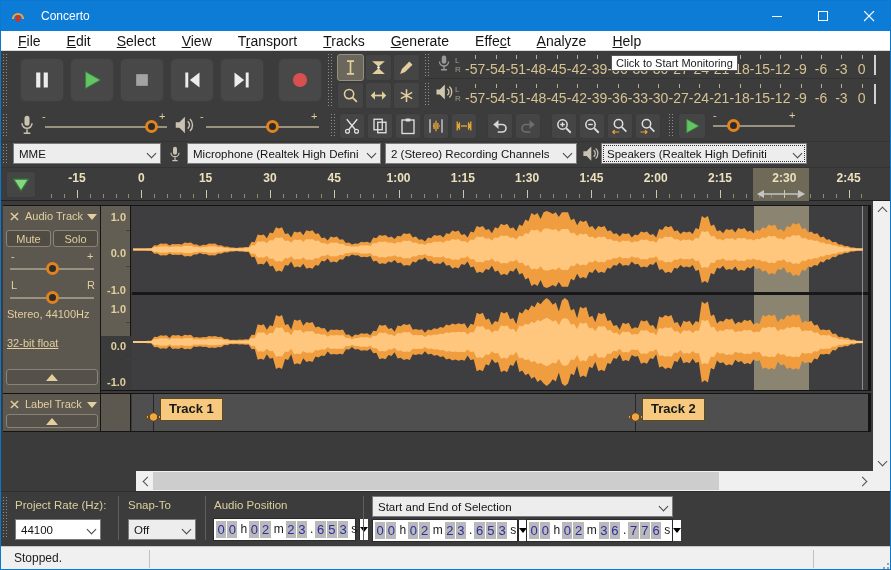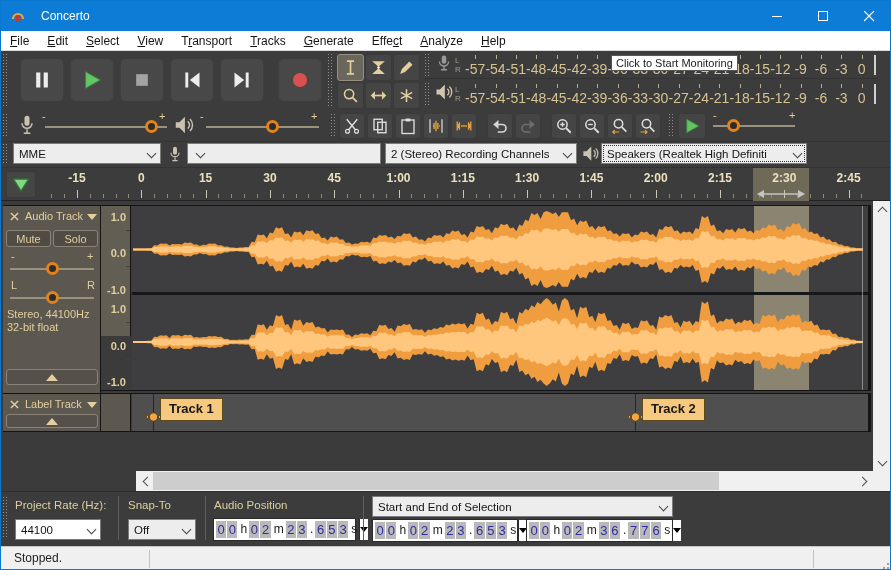--- a/index.html
+++ b/index.html
@@ -4,21 +4,21 @@
 <style>
   html,body{margin:0;padding:0;background:#9a9a9a;font-family:"Liberation Sans",sans-serif;}
   #app{position:relative;width:891px;height:570px;background:#3c3c3c;border:1px solid #0a78cf;box-sizing:border-box;overflow:hidden;}
   .a{position:absolute;box-sizing:border-box;}
   
   .titlebar{left:0;top:0;width:100%;height:30px;background:#0d7cd7;display:flex;align-items:center;}
   .titlebar .ttl{color:#fff;font-size:12px;margin-left:8px;}
   .wbtn{width:46px;height:30px;display:flex;align-items:center;justify-content:center;}
   
   .menubar{left:0;top:30px;width:100%;height:20px;background:#fff;display:flex;align-items:center;border-bottom:1px solid #d9d9d9;}
-  .mitem{font-size:12px;color:#141414;padding:0 9px;height:20px;line-height:20px;}
+  .mitem{font-size:14px;color:#141414;padding:0 9px;height:20px;line-height:20px;margin-left:8px;}
   .mitem u{text-decoration:underline;}
   
   .grip{width:5px;background-image:repeating-linear-gradient(to bottom,#8e8e8e 0 1px,rgba(0,0,0,0) 1px 3px),repeating-linear-gradient(to bottom,#8e8e8e 0 1px,rgba(0,0,0,0) 1px 3px);background-size:1px 100%,1px 100%;background-position:0 0,3px 0;background-repeat:no-repeat;}
   .tbtn{background:#484848;border:1px solid #3e3e3e;border-radius:6px;display:flex;align-items:center;justify-content:center;}
   .sqbtn{background:#454545;border:1px solid #3a3a3a;border-radius:3px;display:flex;align-items:center;justify-content:center;}
   .sqbtn.active{background:#6c675c;border:1px solid #958f7f;}
   .sline{height:2px;background:#98927f;}
   .sthumb{width:13px;height:13px;border-radius:50%;border:3.5px solid #e2831d;background:#2e2c28;}
   .pm{color:#e3cf9d;font-size:11px;line-height:10px;}
   
@@ -367,20 +367,21 @@
       <span class="cv"></span>
     </div>
   <span class="a" style="left:166px;top:143px;">
     <svg width="16" height="20" viewBox="0 0 24 26">
         <rect x="9" y="2" width="6" height="12" rx="3" fill="#c9c2b2"></rect>
         <path d="M6 11a6 6 0 0 0 12 0" stroke="#c9c2b2" stroke-width="1.8" fill="none"></path>
         <path d="M12 18v4M8 23h8" stroke="#c9c2b2" stroke-width="1.8"></path>
       </svg>
   </span>
   <div class="a combo" style="left:186px;top:142px;width:194px;">
+      <span class="txt">Microphone (Realtek High Defini</span>
       <span class="cv"></span>
     </div>
   <div class="a combo" style="left:384px;top:142px;width:192px;">
       <span class="txt">2 (Stereo) Recording Channels</span>
       <span class="cv"></span>
     </div>
   <span class="a" style="left:580px;top:143px;">
     <svg width="19" height="19" viewBox="0 0 24 24">
         <path d="M3 9h4l6-6v18l-6-6H3z" fill="#c9c2b2"></path>
         <path d="M16 8a5 5 0 0 1 0 8M18.5 5.5a9 9 0 0 1 0 13" stroke="#c9c2b2" stroke-width="1.6" fill="none"></path>
@@ -501,21 +502,21 @@
     <div class="a pbtn" style="left:50px;top:24px;width:45px;height:17px;">Solo</div>
     <span class="ptxt a" style="left:8px;top:44px;">-</span>
     <span class="ptxt a" style="left:84px;top:44px;">+</span>
     <div class="a sline" style="left:7px;top:62px;width:84px;"></div>
     <div class="a sthumb" style="left:43px;top:56px;"></div>
     <span class="ptxt a" style="left:8px;top:73px;">L</span>
     <span class="ptxt a" style="left:84px;top:73px;">R</span>
     <div class="a sline" style="left:7px;top:91px;width:84px;"></div>
     <div class="a sthumb" style="left:43px;top:85px;"></div>
     <span class="ptxt a" style="left:4px;top:102px;">Stereo, 44100Hz</span>
-    <span class="ptxt a" style="left:4px;top:115px;">32-bit float</span>
+    <span class="ptxt a" style="left:4px;top:131px;text-decoration:underline;">32-bit float</span>
     <div class="a pbtn" style="left:3px;top:163px;width:92px;height:16px;background:#55514a;">
         <span class="tri-up" style="border-bottom-color:#e3cf9d;"></span>
       </div>
   </div>
 
   <div class="a" id="vruler" style="left:100px;top:205px;width:30px;height:130px;background:#635e54;border-right:1px solid #141414;">
       <span class="vr-lab" style="top: 6px;">1.0</span>
       <span class="vr-lab" style="top: 42px;">0.0</span>
       <span class="vr-lab" style="top: 79px;">-1.0</span>
       <div class="vr-dash" style="top: 24px;"></div>

